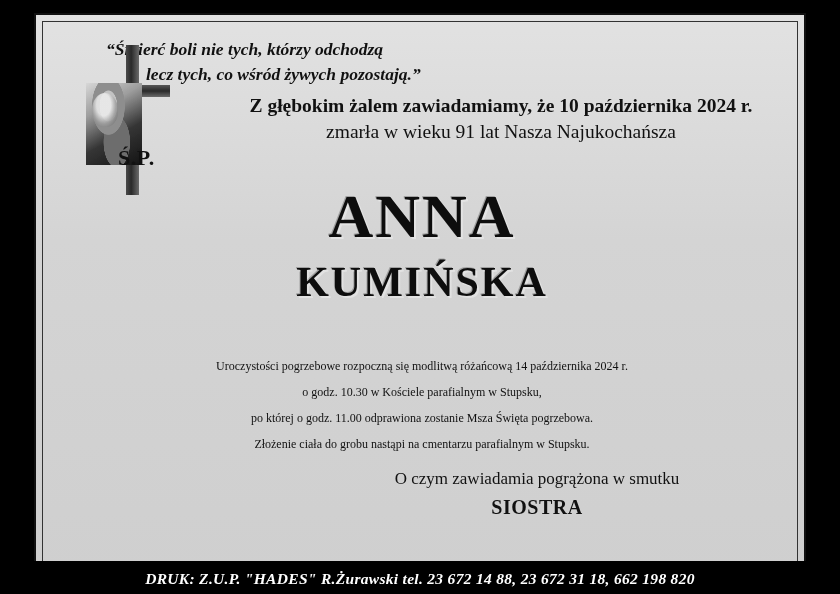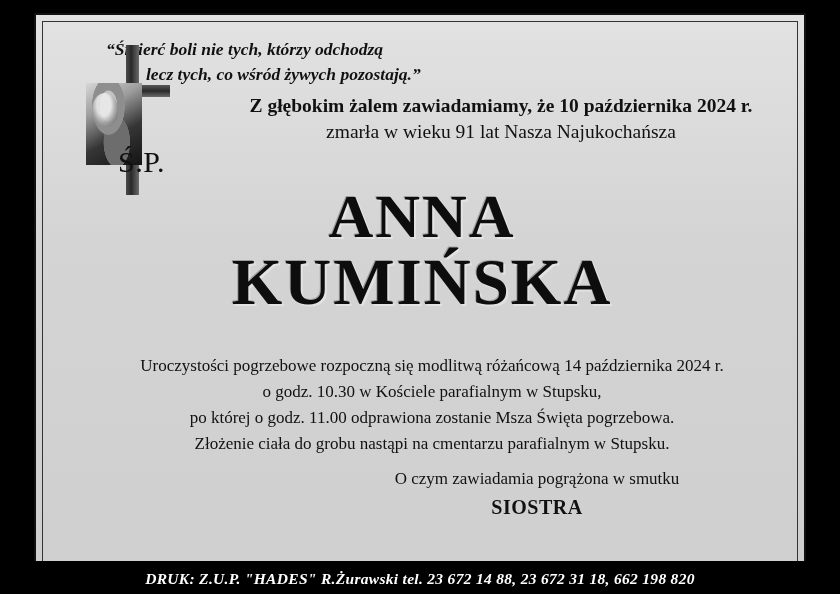--- a/index.html
+++ b/index.html
@@ -82,22 +82,22 @@
     left: 6px; top: 10px;
     width: 26px; height: 34px;
     border-radius: 50% 50% 45% 45%;
     background: radial-gradient(ellipse at 45% 35%, #e3e3e3 0 35%, #9c9c9c 60%, #5b5b5b 100%);
     opacity: .85;
   }
   .sp-label {
     position: absolute;
     left: 82px;
     top: 130px;
-    font-size: 30px;
-    font-weight: normal;
+    font-size: 22px;
+    font-weight: bold;
     letter-spacing: .5px;
     color: #111;
     font-family: "Liberation Serif", serif;
   }
 
   .quote {
     position: absolute;
     left: 70px;
     top: 22px;
     width: 420px;
@@ -137,32 +137,32 @@
     letter-spacing: 2px;
     text-shadow: 2px 2px 0 rgba(255,255,255,.35), -1px -1px 0 rgba(0,0,0,.25);
   }
   .name .first {
     display: block;
     font-size: 62px;
     line-height: 66px;
   }
   .name .last {
     display: block;
-    font-size: 65px;
+    font-size: 42px;
     line-height: 66px;
   }
 
   .details {
     position: absolute;
-    left: 46px;
+    left: 36px;
     top: 338px;
     width: 700px;
     text-align: center;
     color: #111;
-    font-size: 17px;
+    font-size: 12px;
     line-height: 26px;
   }
 
   .family {
     position: absolute;
     right: 52px;
     top: 452px;
     width: 430px;
     text-align: center;
     color: #111;

